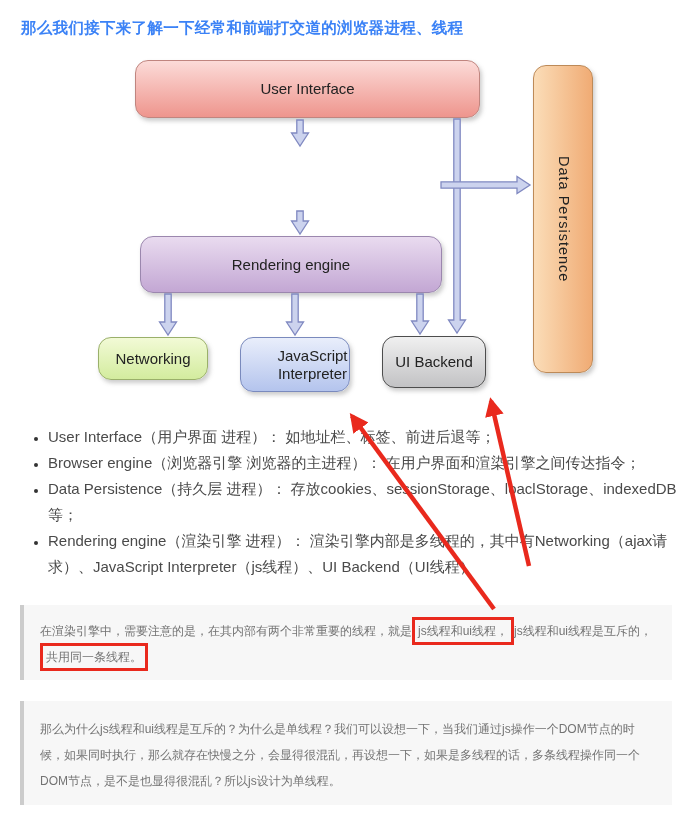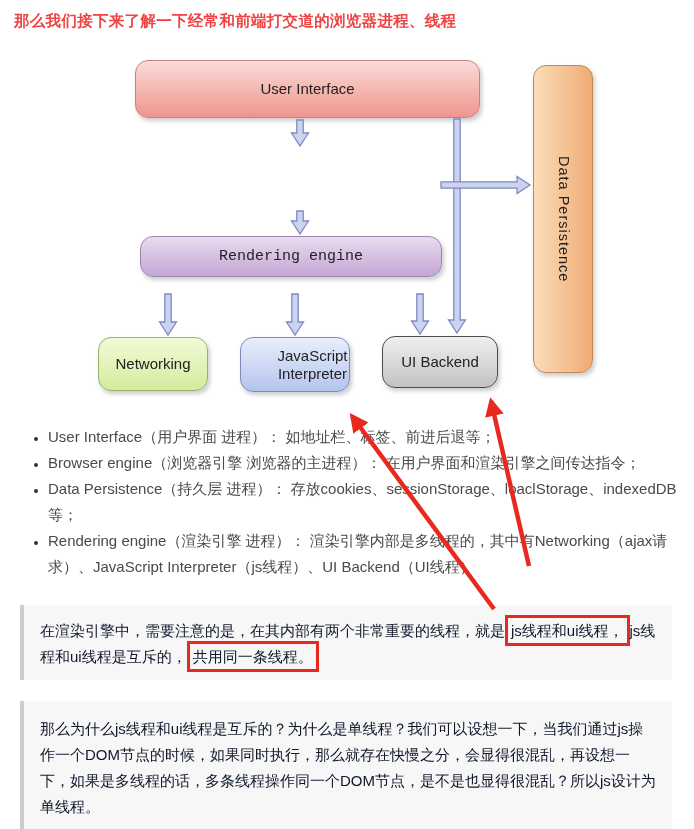--- a/index.html
+++ b/index.html
@@ -1,59 +1,59 @@
 <!DOCTYPE html>
 <html><head>
 <meta charset="utf-8">
 <style>
   html,body{margin:0;padding:0;background:#ffffff;}
   .page{position:relative;width:694px;height:829px;overflow:hidden;background:#ffffff;
         font-family:"Liberation Sans","DejaVu Sans",sans-serif;}
-  .title{position:absolute;left:14px;top:11px;margin:0;font-size:15.5px;line-height:20px;
-         font-weight:bold;color:#ef4444;letter-spacing:.3px;}
+  .title{position:absolute;left:14px;top:11px;margin:7px;font-size:15.5px;line-height:20px;
+         font-weight:bold;color:#3b82f6;letter-spacing:.3px;}
   
   .diagram{position:absolute;left:0;top:0;width:694px;height:425px;}
   .dbox{position:absolute;display:flex;align-items:center;justify-content:center;
         border-radius:13px;font-size:15px;color:#222;text-align:center;line-height:1.2;
         box-shadow:2px 3px 4px rgba(110,110,110,.35);box-sizing:border-box;}
   .dbox.vert span{writing-mode:vertical-rl;text-orientation:mixed;letter-spacing:1px;font-size:14.5px;}
   
   .bullets{position:absolute;left:20px;top:424px;width:652px;margin:0;padding:0 0 0 28px;
            list-style:disc;color:#4a4a4a;font-size:15px;line-height:26px;}
   .bullets li::marker{color:#333;font-size:12px;}
   
   .quote{position:absolute;left:20px;width:652px;box-sizing:border-box;background:#f7f7f7;
-         border-left:4px solid #cccccc;font-size:15px;line-height:26px;color:#0f172a;}
+         border-left:4px solid #cccccc;font-size:12px;line-height:26px;color:#737373;}
   .q1{top:605px;padding:13px 16px 10px;}
   .q2{top:701px;padding:15px 16px 11px;}
   .redbox{border:3px solid #e9291d;padding:4px 3px;}
   
   .overlay{position:absolute;left:0;top:0;pointer-events:none;}
 </style>
 </head>
 <body>
 
 <div class="page">
 
   <h3 class="title">那么我们接下来了解一下经常和前端打交道的浏览器进程、线程</h3>
 
   <div class="diagram" id="diagram">
       <div class="dbox" style="left: 135px; top: 60px; width: 345px; height: 58px; background: linear-gradient(rgb(252, 219, 216), rgb(238, 149, 141)); border: 1.5px solid rgb(192, 133, 127);">
         <span>User Interface</span>
       </div>
-      <div class="dbox" style="left: 140px; top: 236px; width: 302px; height: 41px; background: linear-gradient(rgb(233, 219, 239), rgb(195, 167, 212)); border: 1.5px solid rgb(155, 135, 174); font-family: Liberation Mono, monospace;">
+      <div class="dbox" style="left: 140px; top: 236px; width: 302px; height: 57px; background: linear-gradient(rgb(233, 219, 239), rgb(195, 167, 212)); border: 1.5px solid rgb(155, 135, 174);">
         <span>Rendering engine</span>
       </div>
-      <div class="dbox" style="left: 98px; top: 337px; width: 110px; height: 54px; background: linear-gradient(rgb(242, 250, 214), rgb(211, 236, 158)); border: 1.5px solid rgb(154, 176, 106);">
+      <div class="dbox" style="left: 98px; top: 337px; width: 110px; height: 43px; background: linear-gradient(rgb(242, 250, 214), rgb(211, 236, 158)); border: 1.5px solid rgb(154, 176, 106);">
         <span>Networking</span>
       </div>
       <div class="dbox" style="left: 240px; top: 337px; width: 110px; height: 55px; background: linear-gradient(rgb(233, 238, 251), rgb(180, 196, 237)); border: 1.5px solid rgb(122, 138, 189); padding-left: 35px;">
         <span>JavaScript Interpreter</span>
       </div>
-      <div class="dbox" style="left: 382px; top: 336px; width: 116px; height: 52px; background: linear-gradient(rgb(240, 240, 240), rgb(194, 194, 196)); border: 1.5px solid rgb(77, 77, 77);">
+      <div class="dbox" style="left: 382px; top: 336px; width: 104px; height: 52px; background: linear-gradient(rgb(240, 240, 240), rgb(194, 194, 196)); border: 1.5px solid rgb(77, 77, 77);">
         <span>UI Backend</span>
       </div>
       <div class="dbox vert" style="left: 533px; top: 65px; width: 60px; height: 308px; background: linear-gradient(90deg, rgb(251, 221, 184), rgb(240, 171, 116)); border: 1.5px solid rgb(189, 138, 88);">
         <span>Data Persistence</span>
       </div>
     </div>
 
   <ul class="bullets">
     <li>User Interface（用户界面 进程）： 如地址栏、标签、前进后退等；</li>
     <li>Browser engine（浏览器引擎 浏览器的主进程）： 在用户界面和渲染引擎之间传达指令；</li>

